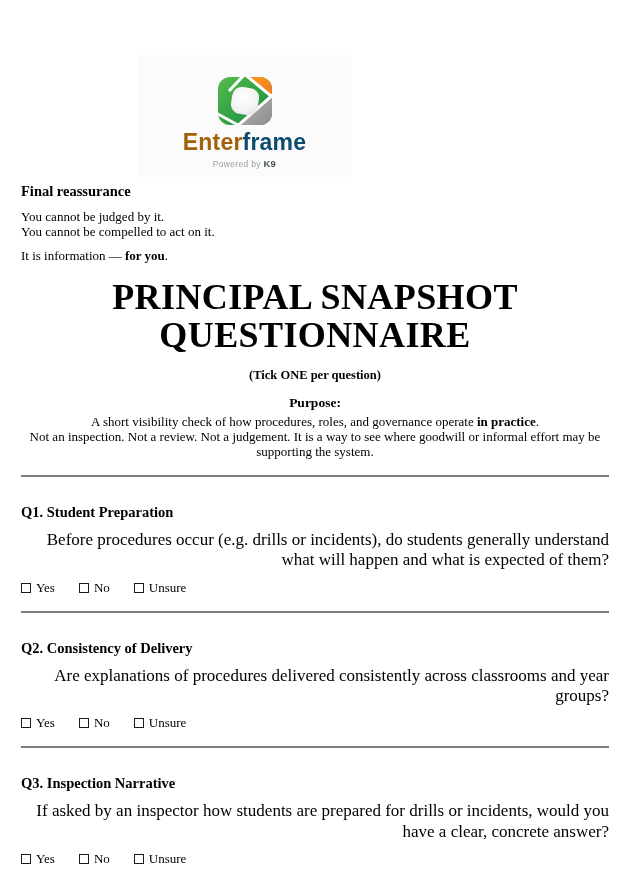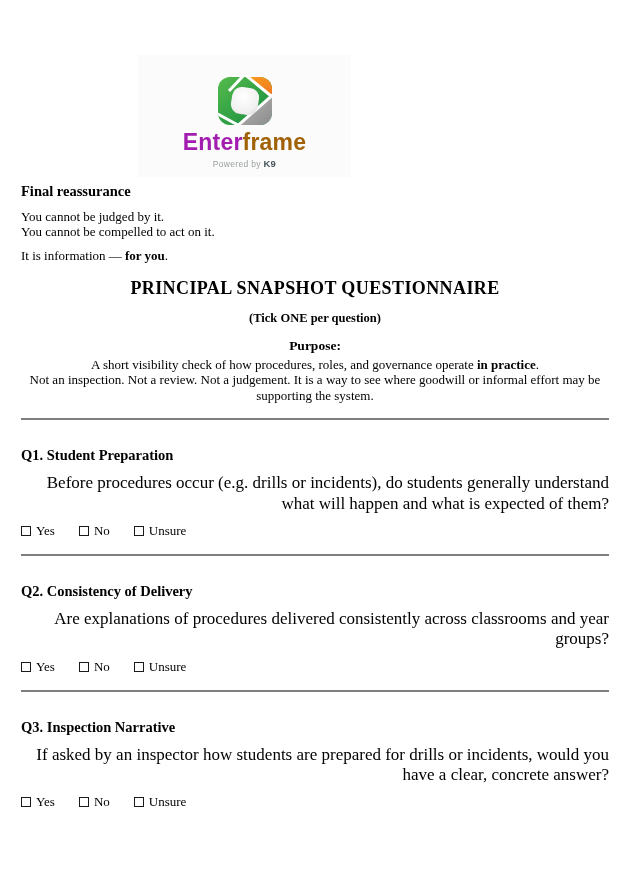--- a/index.html
+++ b/index.html
@@ -9,31 +9,31 @@
   }
   .content{padding:0 21px;}
   
   .logo-box{
     width:213px;margin:55px 0 0 138px;height:122px;background:#fbfbfb;
     display:flex;flex-direction:column;align-items:center;justify-content:flex-start;
     font-family:"Liberation Sans", sans-serif;
   }
   .logo-icon{margin-top:22px;display:block;}
   .wordmark{font-weight:bold;font-size:23px;line-height:1;margin-top:6px;letter-spacing:0.2px;}
-  .wm-green{color:#a21caf;}
-  .wm-orange{color:#a16207;}
+  .wm-green{color:#a16207;}
+  .wm-orange{color:#0c4a6e;}
   .tagline{font-size:8.5px;color:#9aa0a0;margin-top:4px;letter-spacing:0.3px;}
   .tagline b{color:#46555a;font-size:9.5px;}
   
   .h-small{font-size:14.5px;font-weight:bold;margin:6px 0 0 0;}
   .para{font-size:13px;line-height:1.16;margin:9px 0 0 0;}
   .para .ln{display:block;}
   
   .main-title{
-    text-align:center;font-size:18px;font-weight:bold;letter-spacing:0.4px;
+    text-align:center;font-size:36px;font-weight:bold;letter-spacing:0.4px;
     margin:16px 0 0 0;line-height:1.05;
   }
   .subtitle{text-align:center;font-size:12.5px;font-weight:bold;margin:13px 0 0 0;}
   .purpose-head{text-align:center;font-size:13.5px;font-weight:bold;margin:12px 0 0 0;}
   .purpose-body{text-align:center;font-size:13px;line-height:1.18;margin:3px 0 0 0;}
   .purpose-body .ln{display:block;}
   
   .rule{border:none;border-top:2px solid #7f7f7f;margin:15px 0 0 0;}
   
   .q-section{margin:0;}

